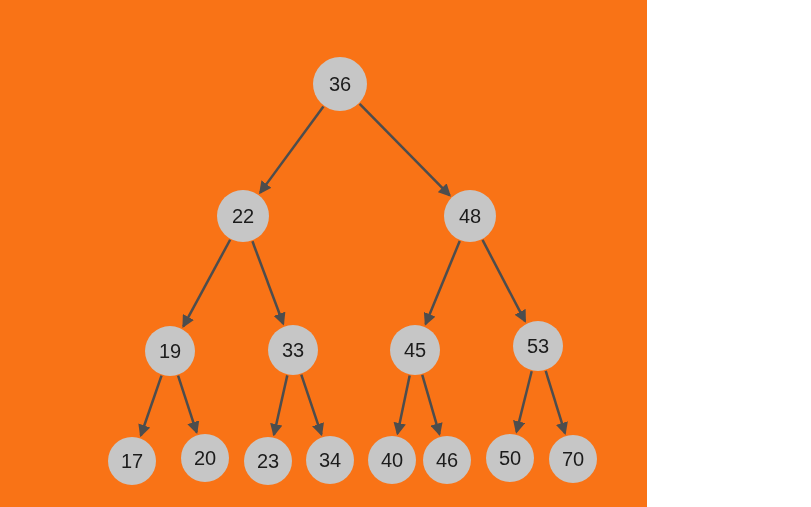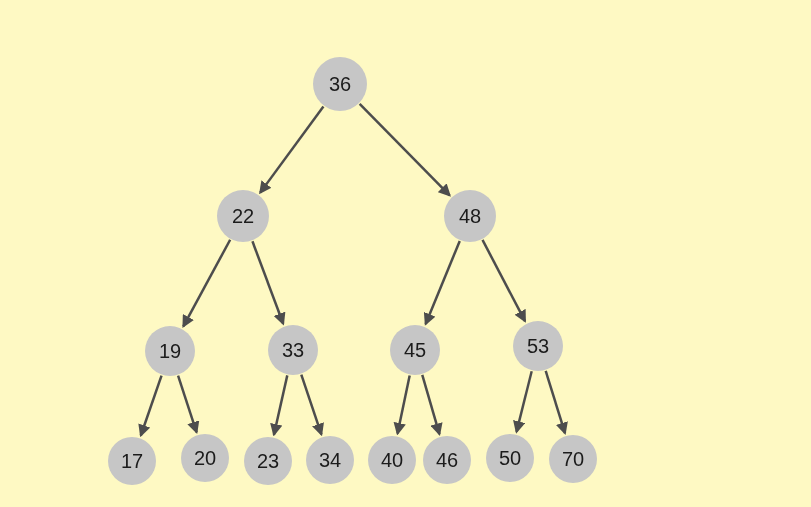--- a/index.html
+++ b/index.html
@@ -2,23 +2,23 @@
 <html><head>
 <meta charset="utf-8">
 <style>
   html, body {
     margin: 0;
     padding: 0;
     background: #ffffff;
   }
   .canvas {
     position: relative;
-    width: 811px;
+    width: 647px;
     height: 507px;
-    background: #fef9c3;
+    background: #f97316;
     overflow: hidden;
     font-family: "Liberation Sans", sans-serif;
   }
   svg {
     display: block;
   }
   .node-label {
     font-family: "Liberation Sans", sans-serif;
     font-weight: 400;
   }

